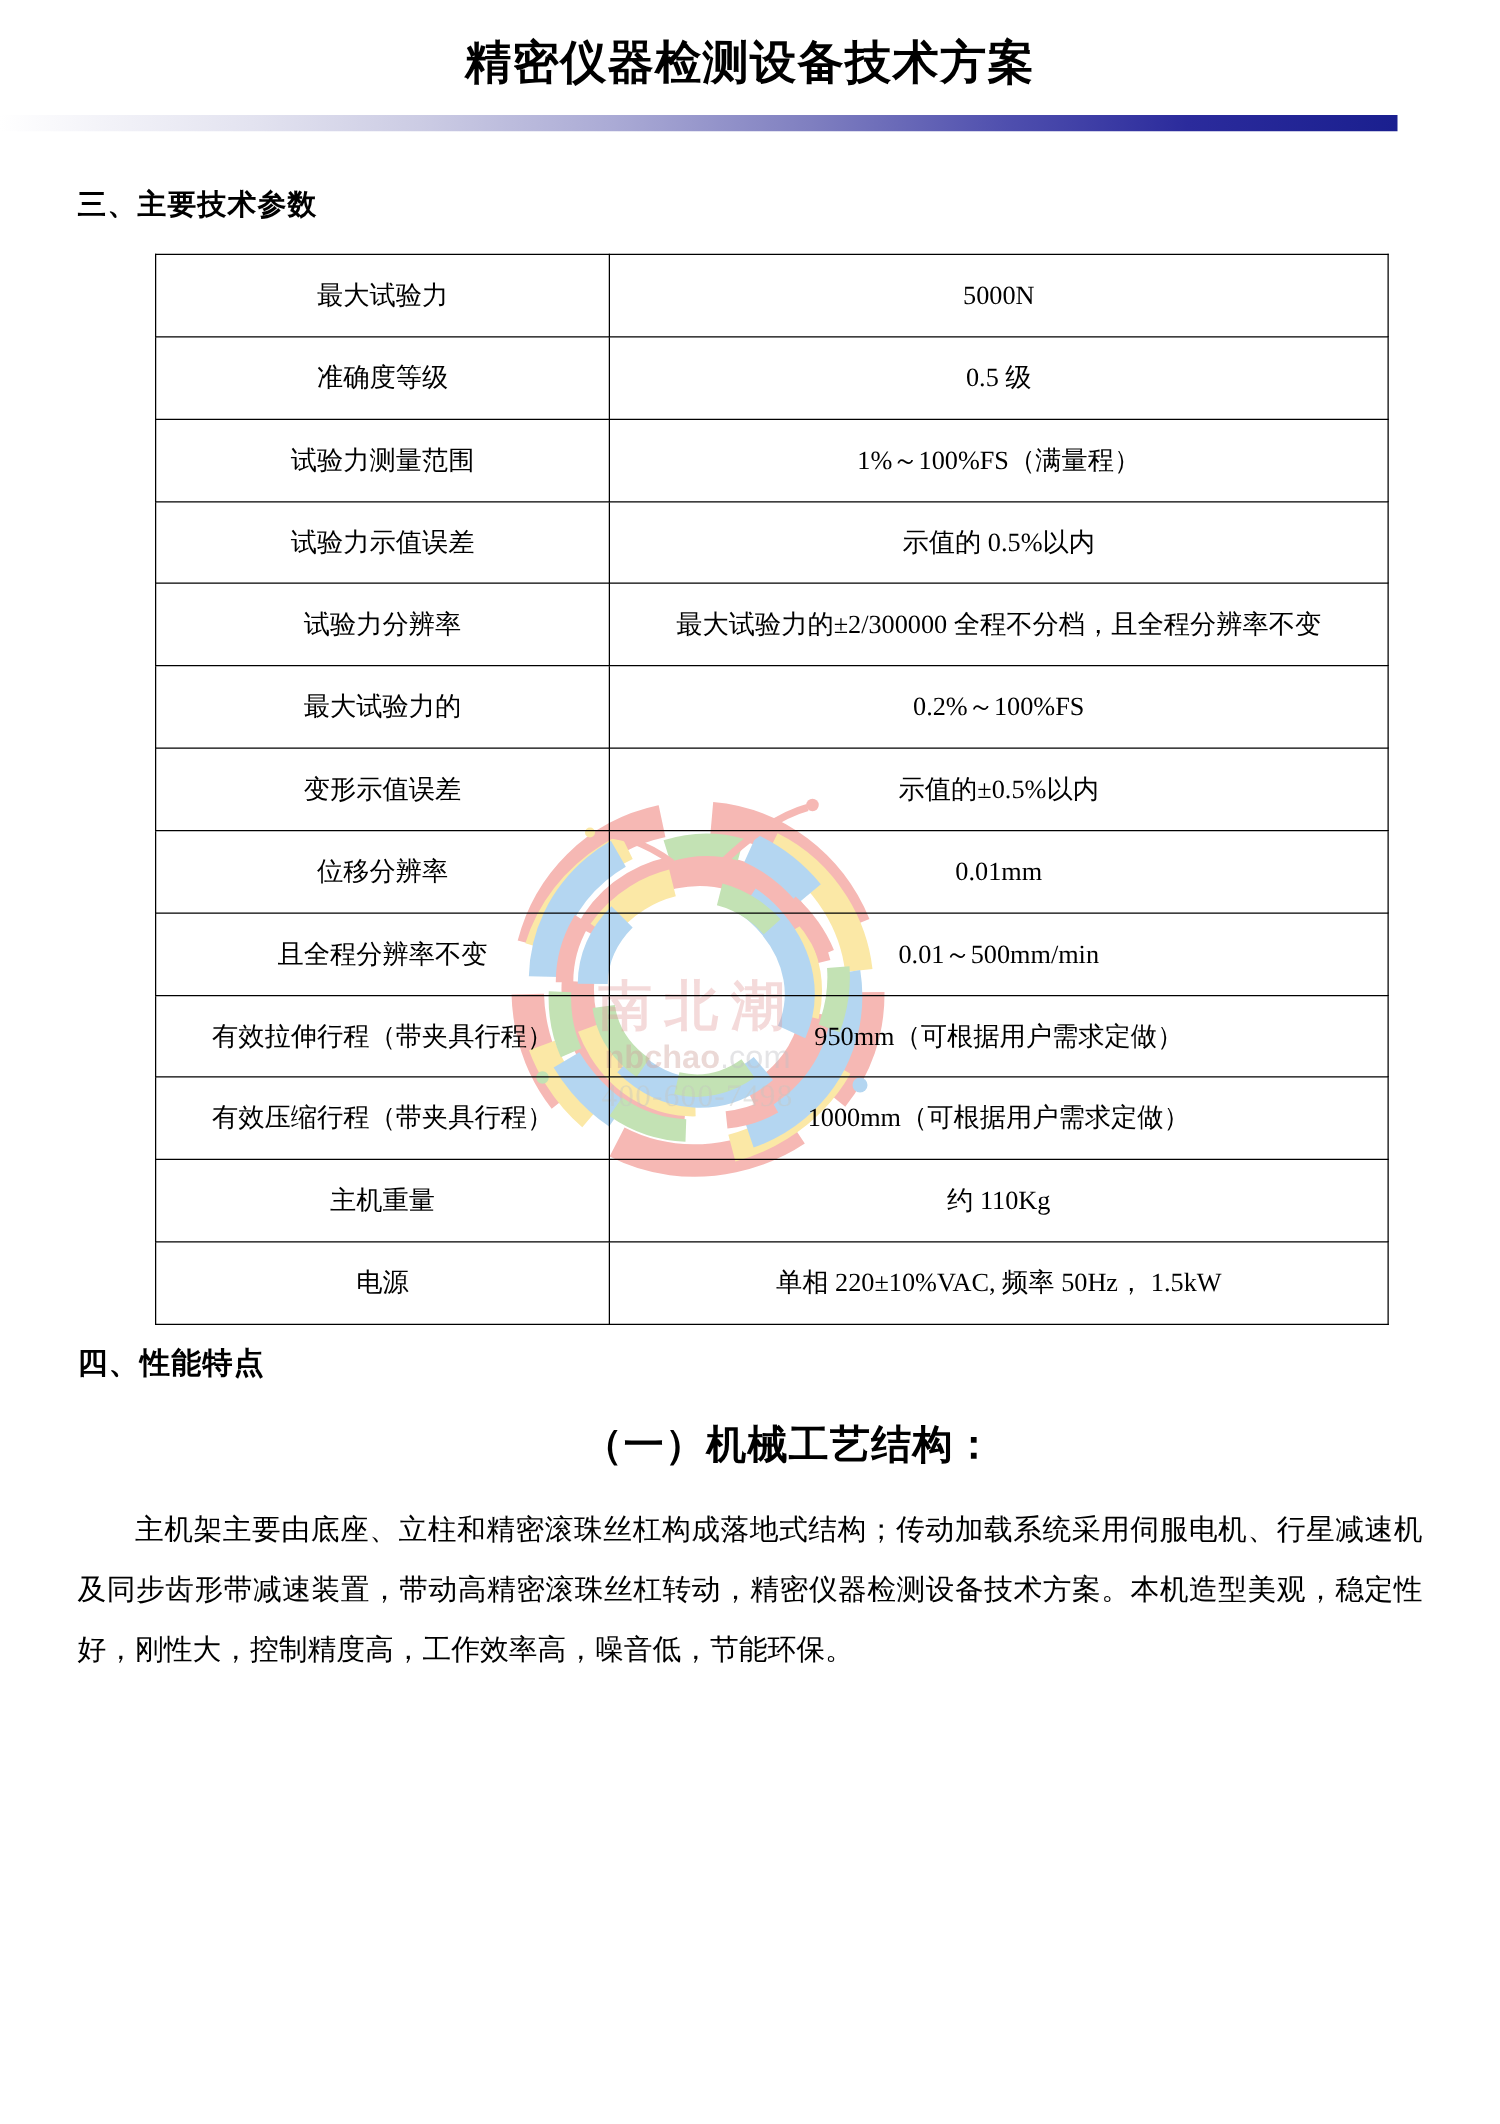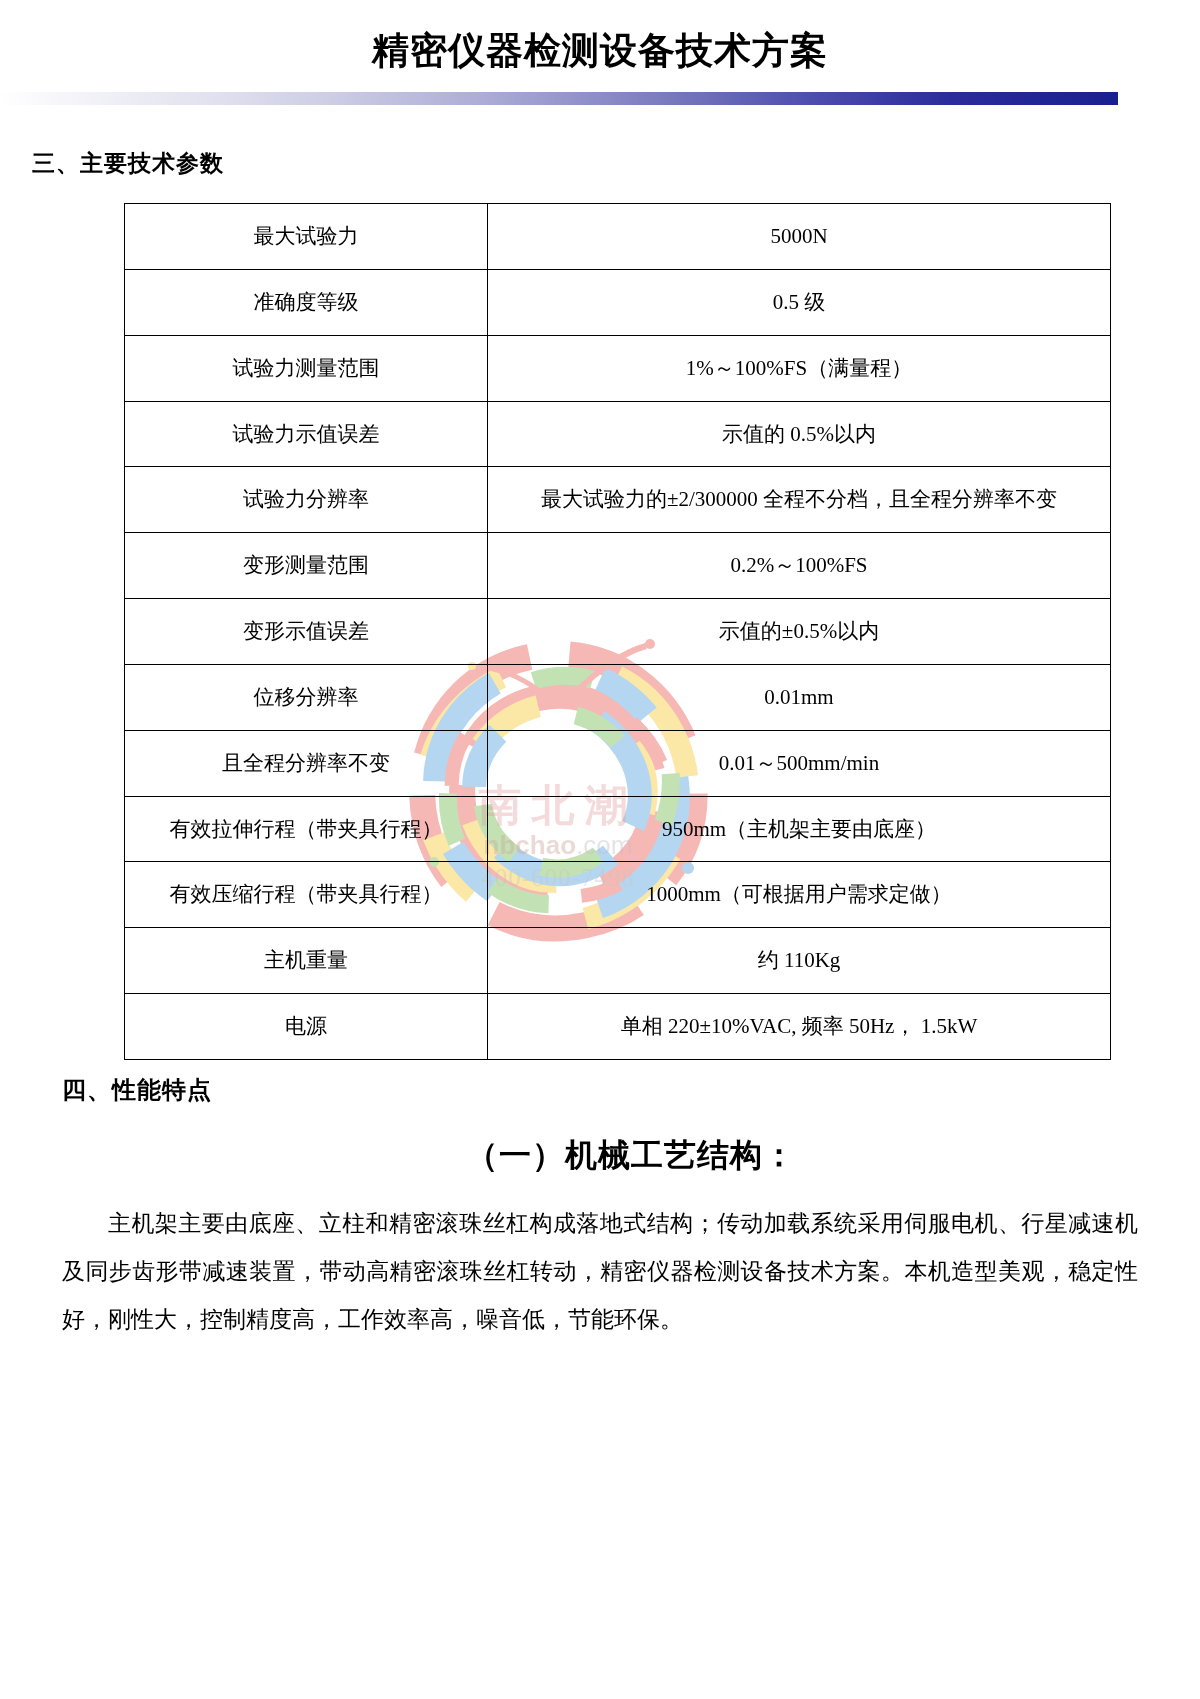--- a/index.html
+++ b/index.html
@@ -57,21 +57,21 @@
   
   .content {
     position: relative;
     z-index: 3;
   }
 
   .sec-heading {
     font-family: "Liberation Sans", "DejaVu Sans", sans-serif;
     font-weight: bold;
     font-size: 23px;
-    margin: 38px 0 0 32px;
+    margin: 38px 0 0 62px;
     letter-spacing: 1px;
   }
   .sub-heading {
     font-family: "Liberation Serif", "DejaVu Serif", serif;
     font-weight: bold;
     font-size: 23px;
     margin: 32px 0 0 112px;
     letter-spacing: 0.5px;
   }
 
@@ -235,38 +235,38 @@
         </tr>
         <tr>
           <td class="col-name">试验力示值误差</td>
           <td class="col-value">示值的 0.5%以内</td>
         </tr>
         <tr>
           <td class="col-name">试验力分辨率</td>
           <td class="col-value">最大试验力的±2/300000 全程不分档，且全程分辨率不变</td>
         </tr>
         <tr>
-          <td class="col-name">变形测量范围</td>
+          <td class="col-name">最大试验力的</td>
           <td class="col-value">0.2%～100%FS</td>
         </tr>
         <tr>
           <td class="col-name">变形示值误差</td>
           <td class="col-value">示值的±0.5%以内</td>
         </tr>
         <tr>
           <td class="col-name">位移分辨率</td>
           <td class="col-value">0.01mm</td>
         </tr>
         <tr>
           <td class="col-name">且全程分辨率不变</td>
           <td class="col-value">0.01～500mm/min</td>
         </tr>
         <tr>
           <td class="col-name">有效拉伸行程（带夹具行程）</td>
-          <td class="col-value">950mm（主机架主要由底座）</td>
+          <td class="col-value">950mm（可根据用户需求定做）</td>
         </tr>
         <tr>
           <td class="col-name">有效压缩行程（带夹具行程）</td>
           <td class="col-value">1000mm（可根据用户需求定做）</td>
         </tr>
         <tr>
           <td class="col-name">主机重量</td>
           <td class="col-value">约 110Kg</td>
         </tr>
         <tr>

